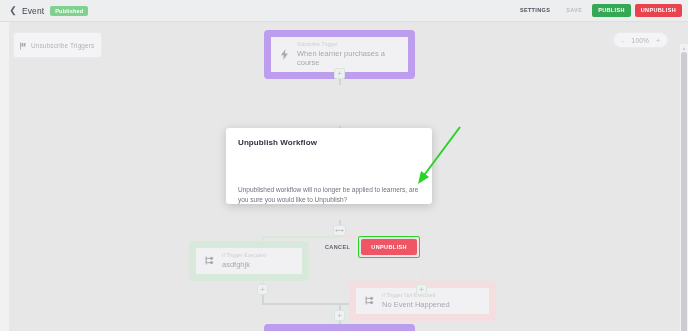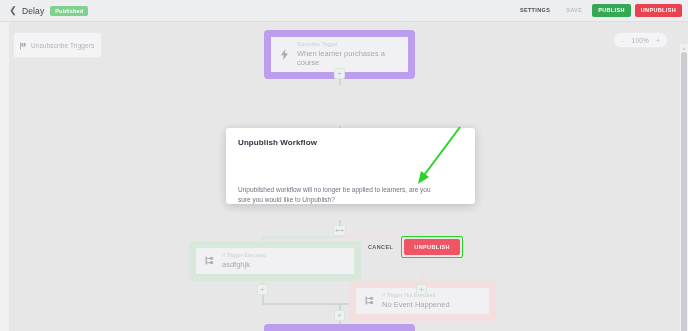--- a/index.html
+++ b/index.html
@@ -119,21 +119,21 @@
   .node .ntitle { font-size: 7.5px; color: #333844; line-height: 1.2; }
   .node .nsub { font-size: 5.5px; color: #7d818c; line-height: 1.2; margin-top: 1px; }
 
   .node.green { border-color: #a8cfb0; }
   .node.red   { border-color: #e8b7bb; }
 
   
   #node-subscribe { left: 264px; top: 8px;  width: 151px; }
   #node-delay     { left: 264px; top: 63px; width: 151px; }
   #node-coupon    { left: 264px; top: 172px; width: 151px; }
-  #node-exec      { left: 189px; top: 219px; width: 172px; }
+  #node-exec      { left: 189px; top: 219px; width: 120px; }
   #node-noexec    { left: 349px; top: 219px; width: 147px; margin-top: 40px; }
   #node-bottom    { left: 264px; top: 302px; width: 151px; height: 16px; }
 
   
   .vline {
     position: absolute; width: 1.5px; background: #9da1a9; z-index: 2;
   }
   .hline {
     position: absolute; height: 1.5px; background: #9da1a9; z-index: 2;
   }
@@ -165,21 +165,21 @@
   
   .overlay {
     position: absolute; top: 0; left: 0;
     width: 688px; height: 331px;
     background: rgba(255,255,255,0.55);
     z-index: 20;
   }
   .modal {
     position: absolute;
     left: 226px; top: 128px;
-    width: 249px; height: 76px;
+    width: 206px; height: 76px;
     background: #ffffff;
     border-radius: 3px;
     box-shadow: 0 2px 10px rgba(0,0,0,.18);
     z-index: 25;
     padding: 10px 12px 8px 12px;
     display: flex; flex-direction: column; gap: 31px;
   }
   .modal-title {
     font-size: 8px; font-weight: 700; color: #2d3340;
     letter-spacing: .1px; margin-bottom: 7px;
@@ -231,21 +231,21 @@
     color: #8d9199; font-size: 5px; line-height: 6px; text-align: center;
   }
 </style>
 </head>
 <body>
 
 <div id="app">
 
   <div class="topbar">
     <div class="back-chevron">❮</div>
-    <div class="doc-title">Delay</div>
+    <div class="doc-title">Event</div>
     <div class="badge-published">Published</div>
     <div class="topbar-spacer"></div>
     <button class="tb-btn tb-settings">SETTINGS</button>
     <button class="tb-btn tb-save">SAVE</button>
     <button class="tb-btn tb-publish">PUBLISH</button>
     <button class="tb-btn tb-unpublish">UNPUBLISH</button>
   </div>
 
   <div class="canvas">
     <div class="canvas-left-strip"></div>

